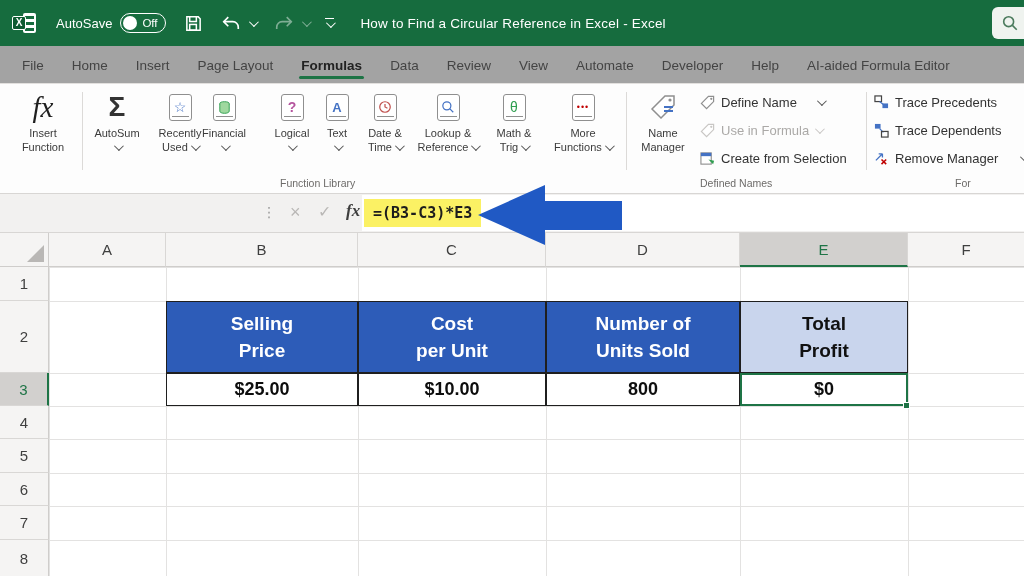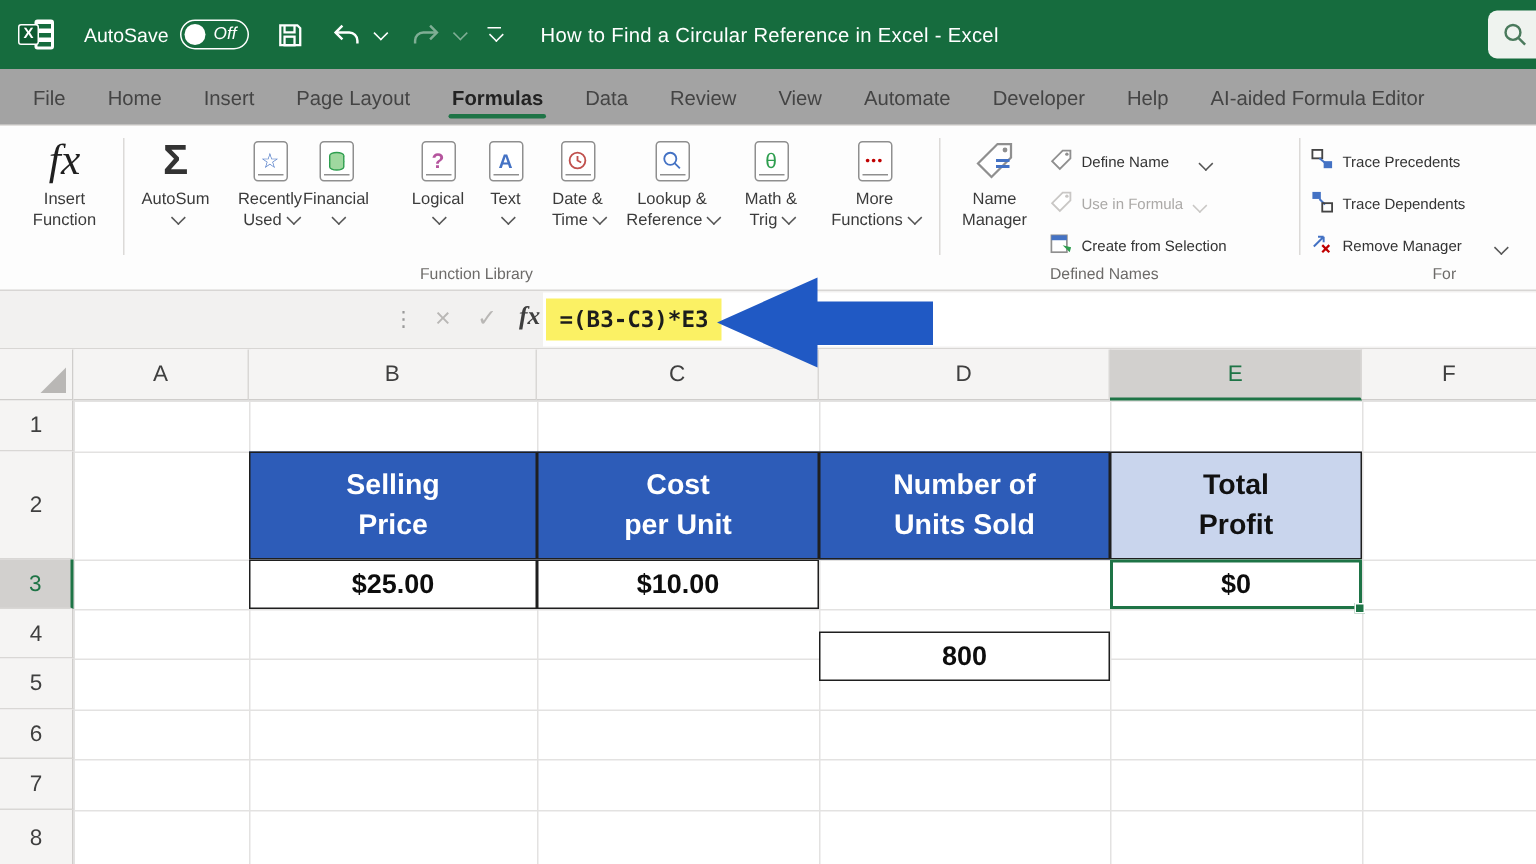--- a/index.html
+++ b/index.html
@@ -13,21 +13,21 @@
   .xl-logo .pane { position:absolute; right:0; top:1px; width:13px; height:20px;
     background:#fff; border-radius:2px; }
   .xl-logo .pane i { display:block; height:3px; margin:3px 2px 0 2px; background:#166C3E; }
   .xl-logo .xbox { position:absolute; left:0; top:4px; width:14px; height:14px;
     background:#0E5A31; border:1px solid #fff; border-radius:2px; color:#fff;
     font-size:10px; font-weight:bold; text-align:center; line-height:12px; }
   .autosave { display:flex; align-items:center; gap:8px; margin-left:20px; font-size:13px; }
   .toggle { width:46px; height:20px; border:1.6px solid #fff; border-radius:11px;
     display:flex; align-items:center; padding:0 5px 0 2px; gap:5px; }
   .knob { width:14px; height:14px; background:#fff; border-radius:50%; }
-  .toggle .state { font-size:11.5px; color:#fff;font-style:italic; }
+  .toggle .state { font-size:11.5px; color:#fff; }
   .tb-ico { margin-left:18px; display:flex; align-items:center; }
   .dim { opacity:.45; }
   .chev { display:inline-block; width:7px; height:7px; border-right:1.6px solid #fff;
     border-bottom:1.6px solid #fff; transform:rotate(45deg) translateY(-2px); }
   .chev.dark { border-color:#555; }
   .qat-exp { display:flex; flex-direction:column; align-items:center; margin-left:16px; }
   .qat-exp .bar { width:9px; height:1.6px; background:#fff; margin-bottom:2px; }
   .doc-title { margin-left:26px; font-size:13.5px; color:#fff; letter-spacing:.2px; }
   .search-btn { position:absolute; right:-14px; top:7px; width:46px; height:32px;
     background:#EFF3EF; border-radius:6px; display:flex; align-items:center;
@@ -51,22 +51,22 @@
   .bigbtn .glyph-area { height:38px; display:flex; align-items:center; justify-content:center; }
   .bigbtn .lbl { font-size:11px; color:#3b3b3b; line-height:14px; text-align:center; }
   .book { width:23px; height:27px; border:1.5px solid #8f8f8f; border-radius:3px;
     background:#fff; position:relative; display:flex; align-items:center;
     justify-content:center; }
   .book::after { content:""; position:absolute; left:2px; right:2px; bottom:3px;
     border-top:1.5px solid #8f8f8f; }
   .g-sigma { font-size:28px; font-weight:600; color:#333; line-height:34px; }
   .g-fx { font-family:"Liberation Serif", serif; font-style:italic; font-size:29px;
     color:#1f1f1f; }
-  .smallrow { position:absolute; height:24px; display:flex; align-items:flex-end; gap:6px;
-    font-size:10px; color:#333; white-space:nowrap; }
+  .smallrow { position:absolute; height:24px; display:flex; align-items:center; gap:6px;
+    font-size:13px; color:#333; white-space:nowrap; }
   .smallrow.gray { color:#ABA9A7; }
   .grouplbl { position:absolute; bottom:4px; font-size:10.5px; color:#6d6b69; }
 
   
   .fbar { position:absolute; left:0; top:194px; width:1024px; height:39px;
     background:#F2F1F0; border-bottom:1px solid #D8D6D4; }
   .namebox { position:absolute; left:6px; top:6px; width:248px; height:27px;
     background:#fff; border:1px solid #E3E1DF; border-radius:4px; display:flex;
     align-items:center; padding:0 8px; font-size:13px; color:#333;margin-top:42px; }
   .namebox .chev { border-color:#666; margin-left:auto; }
@@ -405,20 +405,20 @@
     <span>Number of</span>
       <span>Units Sold</span>
   </div>
   <div class="tcell hdr lite" style="left:740px; top:68px; width:168px; height:72px;">
     <span>Total</span>
       <span>Profit</span>
   </div>
 
   <div class="tcell val" style="left:166px; top:140px; width:192px; height:33px;">$25.00</div>
   <div class="tcell val" style="left:358px; top:140px; width:188px; height:33px;">$10.00</div>
-  <div class="tcell val" style="left:546px; top:140px; width:194px; height:33px;margin-top:48px;">800</div>
+  <div class="tcell val" style="left:546px; top:140px; width:194px; height:33px;">800</div>
   <div class="tcell val lite active" style="left:740px; top:140px; width:168px; height:33px;">$0</div>
   <div class="fillhandle" style="left:903px; top:169px;"></div>
 </div>
 
 <svg class="arrow-svg" width="160" height="70" viewBox="0 0 160 70">
   <polygon points="8,35 75,5 75,21 152,21 152,50 75,50 75,65" fill="#2059C4"></polygon>
 </svg>
 
 </body></html>

